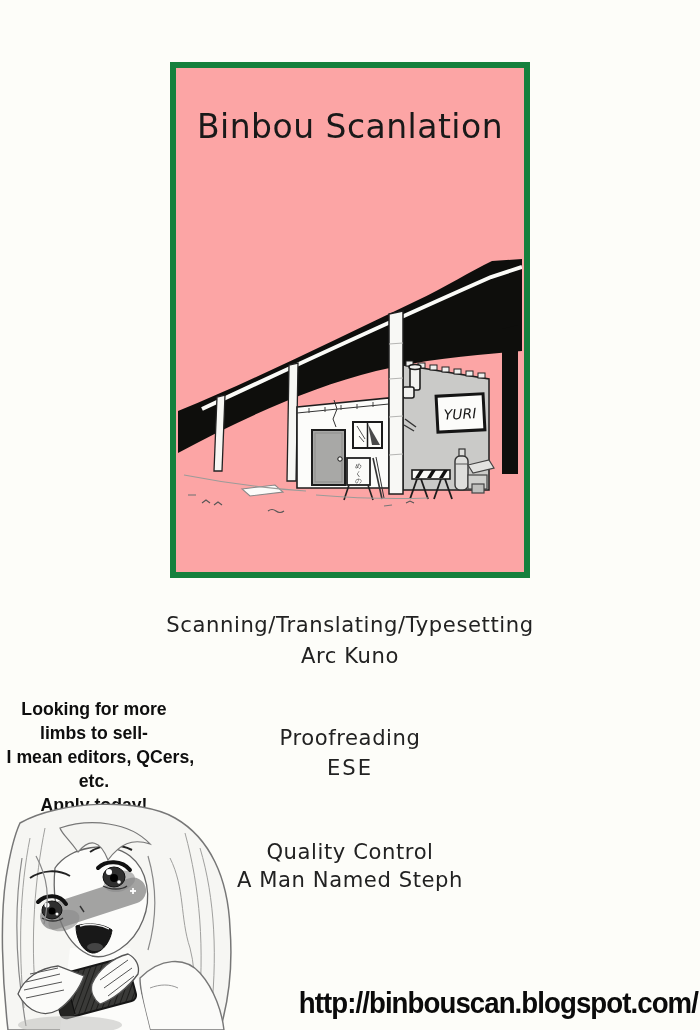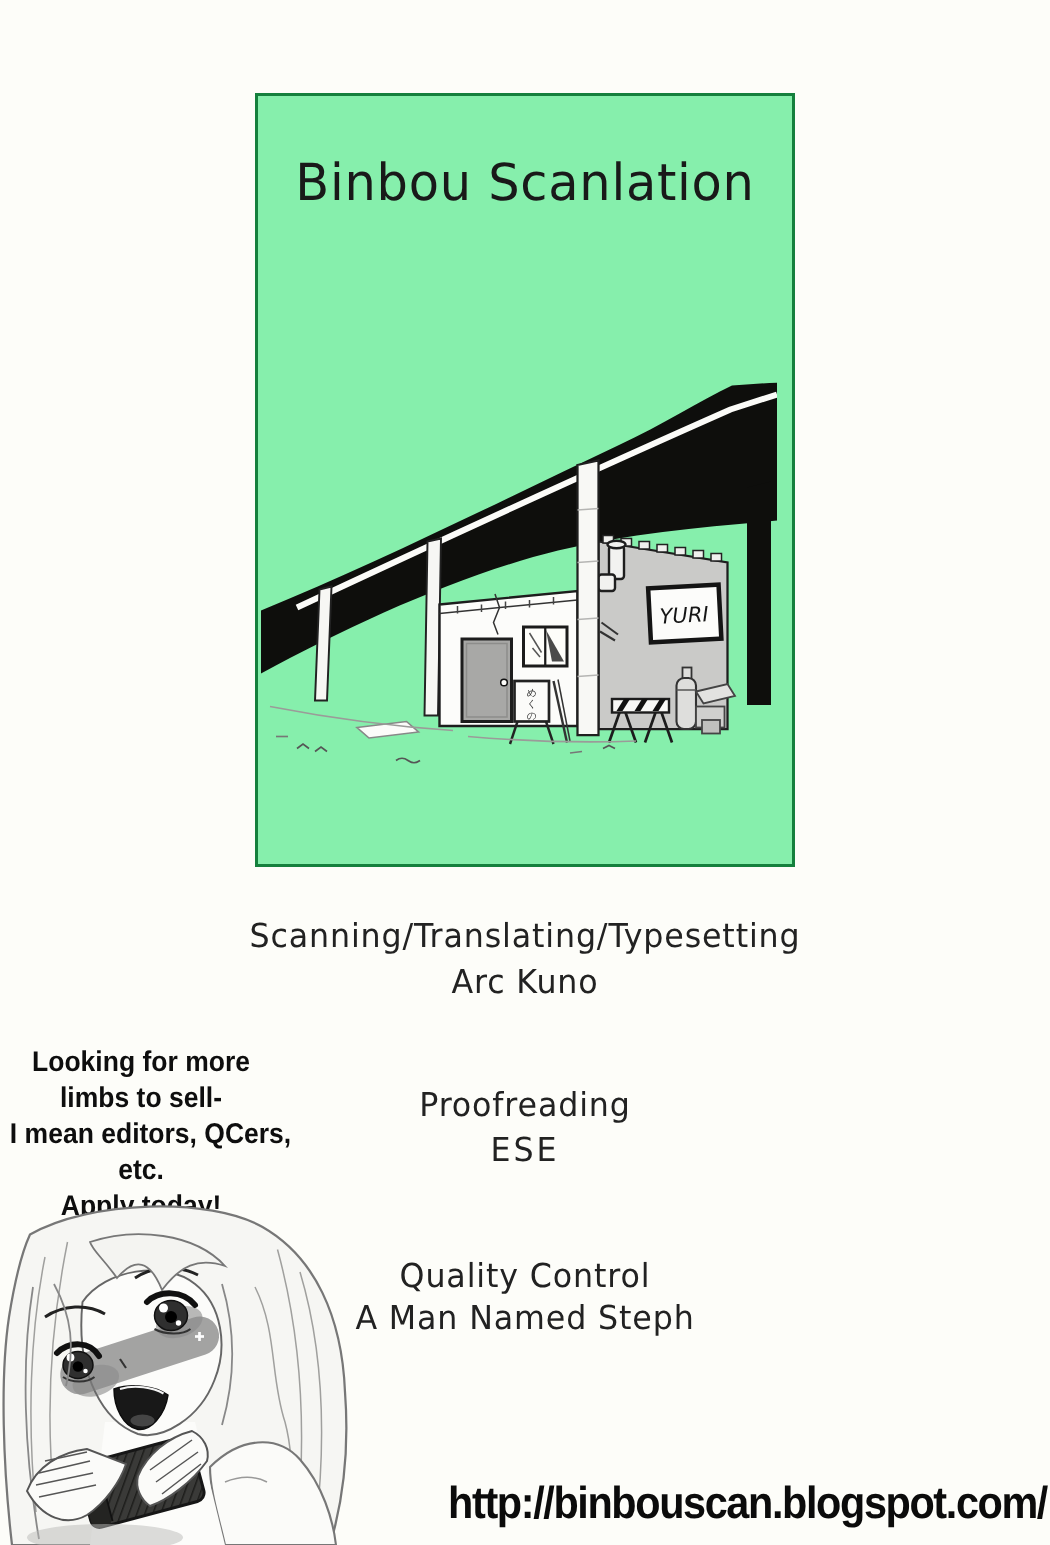--- a/index.html
+++ b/index.html
@@ -1,20 +1,20 @@
 <!DOCTYPE html>
 <html><head>
 <meta charset="utf-8">
 <style>
   html,body{margin:0;padding:0;background:#e8e8e8;}
   .stage{position:relative;width:700px;height:1030px;background:#fdfdf9;overflow:hidden;
          font-family:"DejaVu Sans",sans-serif;color:#1a1a1a;}
   
   .title-box{position:absolute;left:170px;top:62px;width:360px;height:516px;
-             border:2px solid #15803d;box-sizing:border-box;background:#86efac;}
+             border:6px solid #15803d;box-sizing:border-box;background:#fca5a5;}
   .title{position:absolute;left:0;top:38px;width:100%;text-align:center;
          font-size:34px;letter-spacing:.5px;color:#191919;white-space:nowrap;
          transform:scaleX(.97);}
   .shack{position:absolute;left:0;top:191px;width:346px;height:262px;}
   
   .credit{position:absolute;left:100px;width:500px;text-align:center;font-size:22px;
           letter-spacing:.6px;color:#222;white-space:nowrap;transform:scaleX(.96);}
   .c-role1{top:612px;} .c-name1{top:643px;}
   .c-role2{top:725px;} .c-name2{top:755px;letter-spacing:2px;}
   .c-role3{top:839px;} .c-name3{top:867px;}

